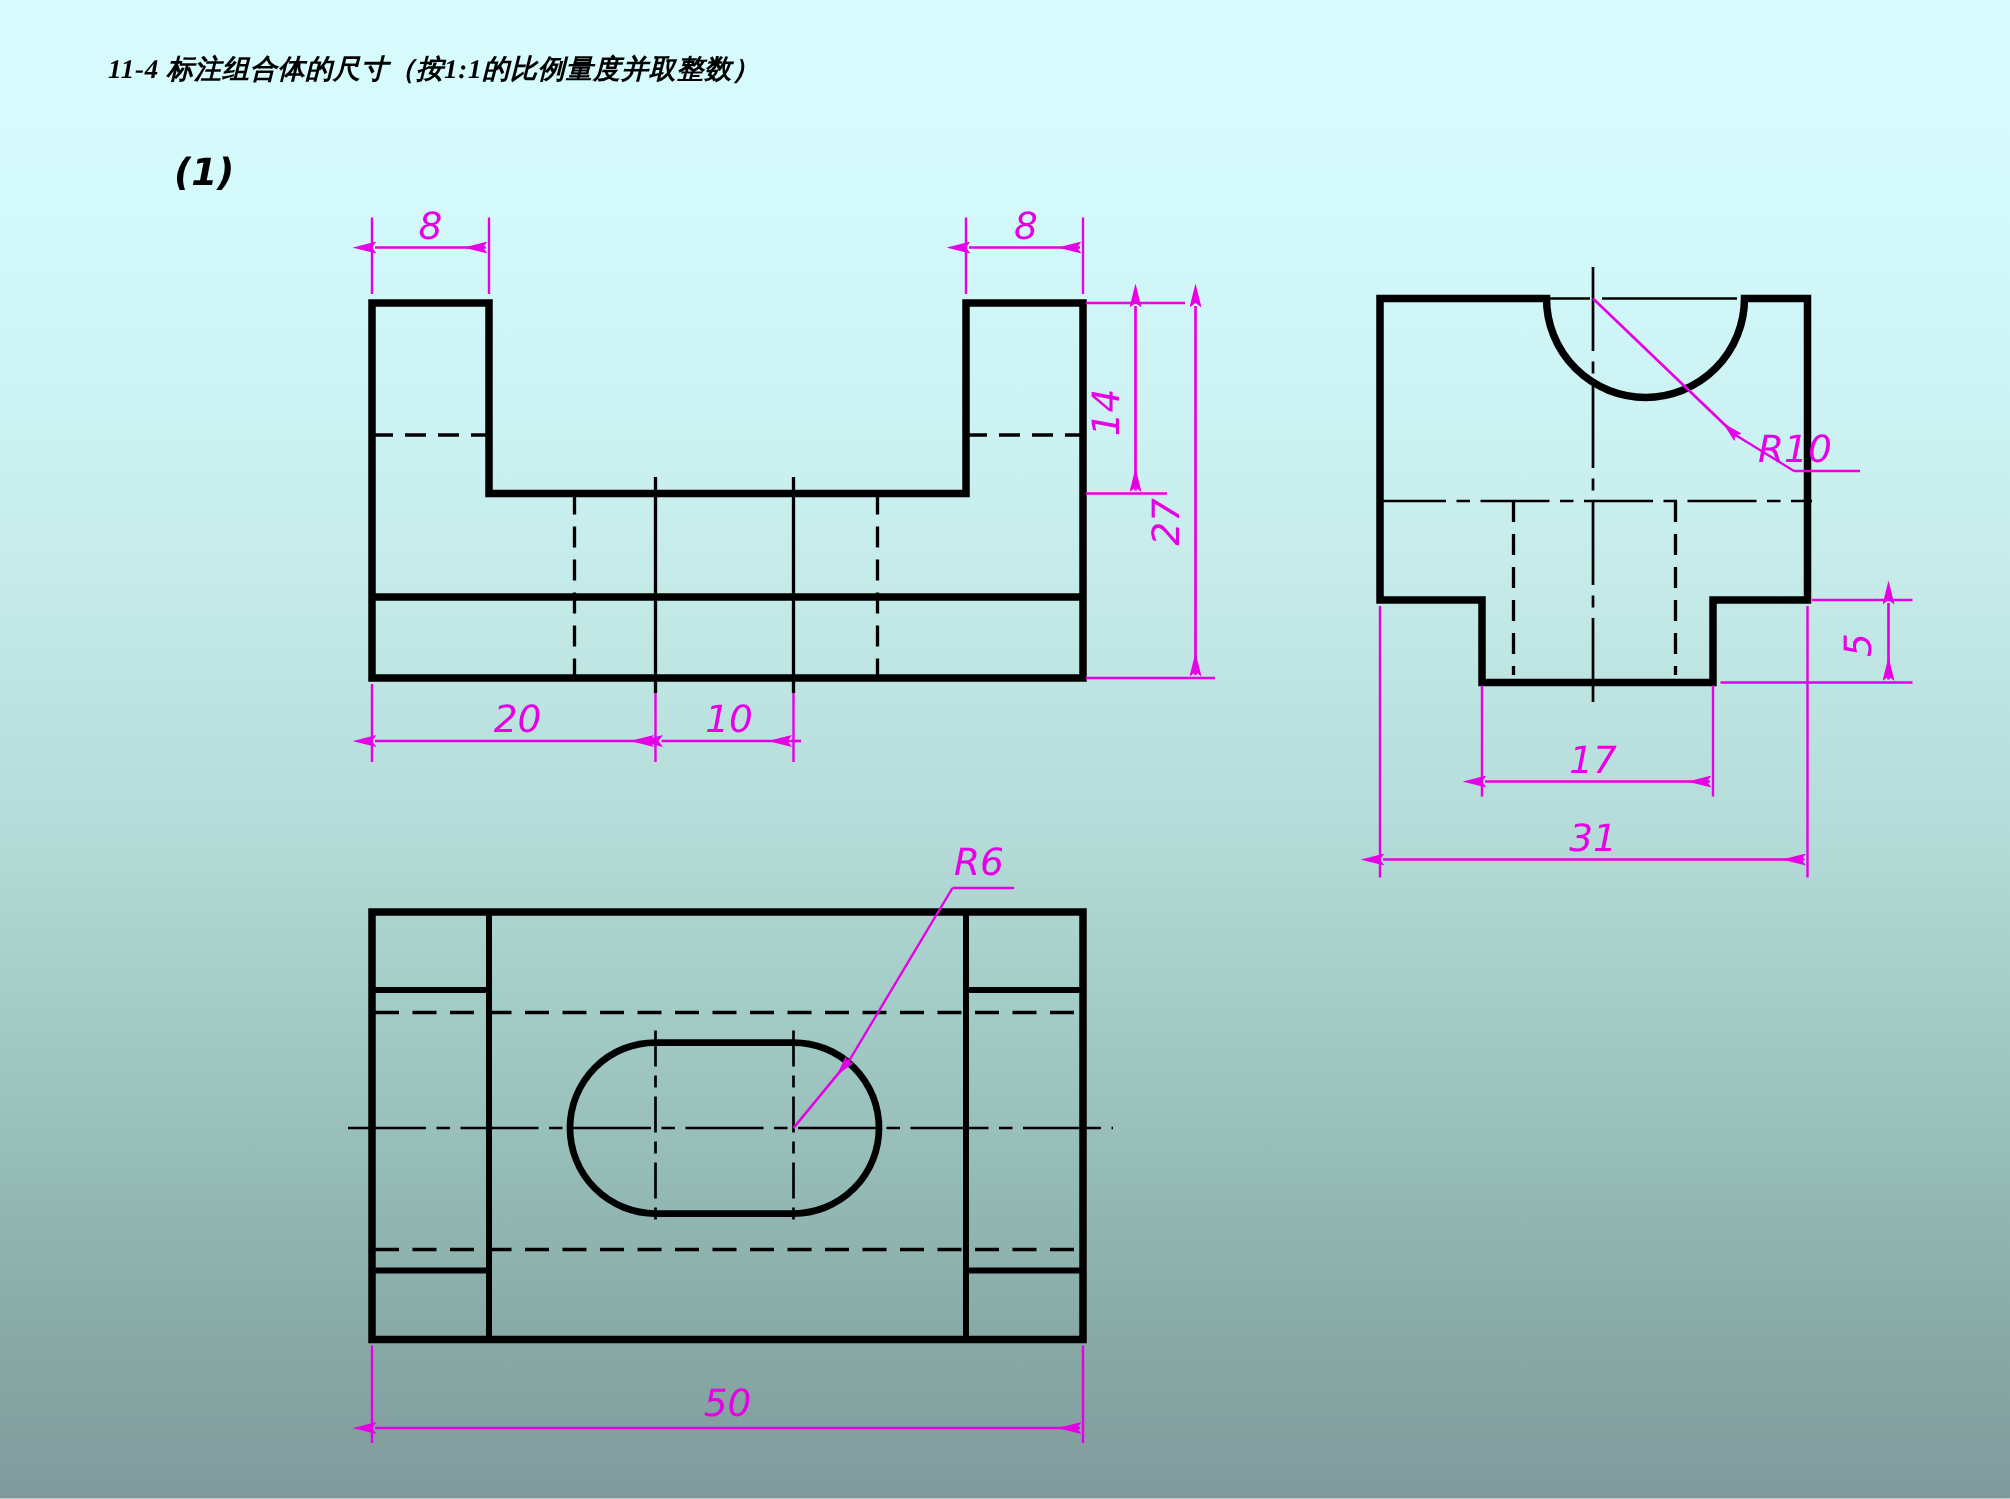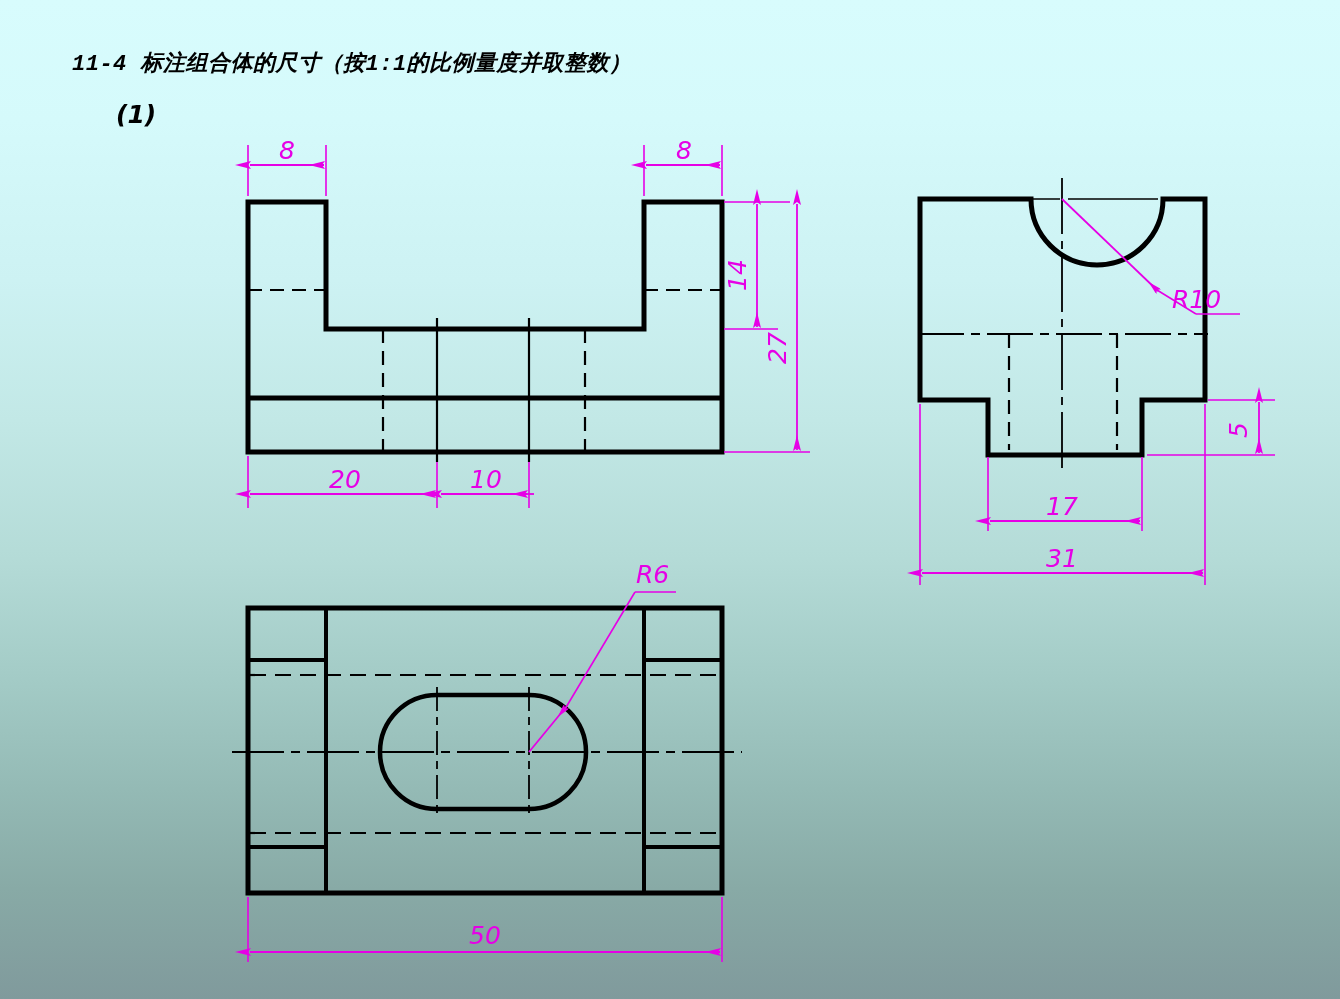--- a/index.html
+++ b/index.html
@@ -25,23 +25,23 @@
         #b4dbd7 56%,
         #a3cbc6 68%,
         #94bab5 79%,
         #88aaa6 89%,
         #809a9c 100%);
   }
   
   #title-line {
     position: absolute;
     left: 72px;
-    top: 48px;
-    font-family: Liberation Mono, monospace;
-    font-size: 22px;
+    top: 34px;
+    font-family: Liberation Serif, serif;
+    font-size: 18px;
     font-style: italic;
     font-weight: 600;
     color: #000000;
     letter-spacing: 0.5px;
     white-space: nowrap;
   }
   #sub-label {
     position: absolute;
     left: 116px;
     top: 100px;

